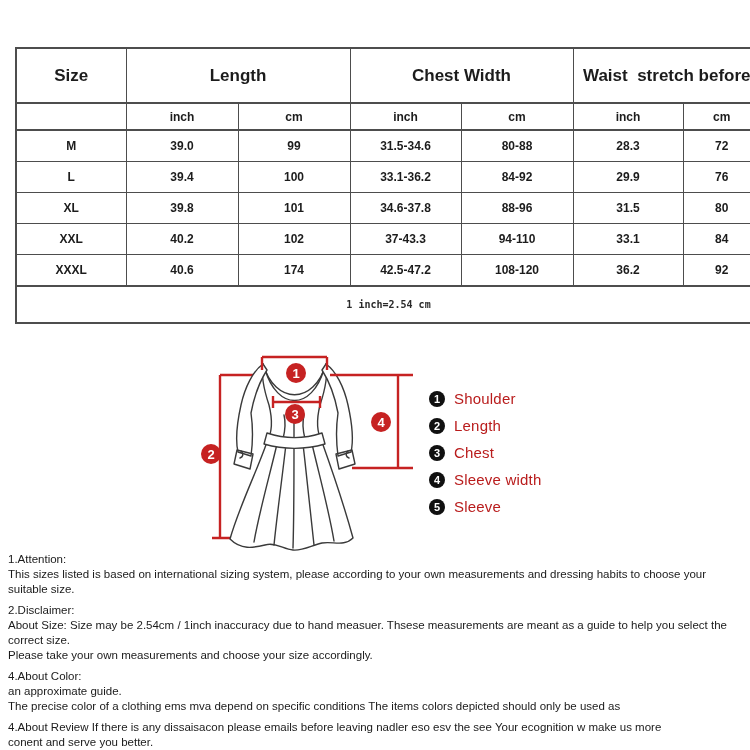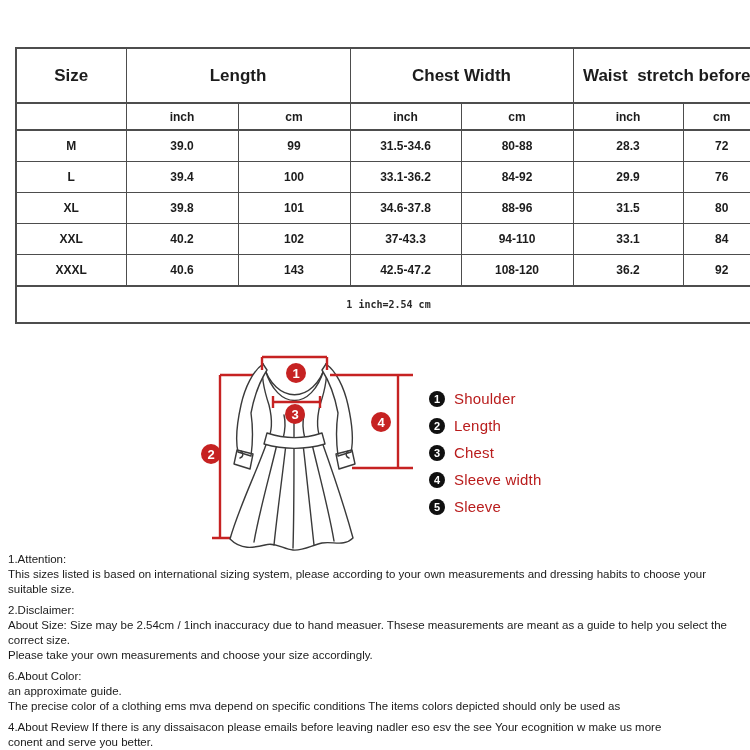--- a/index.html
+++ b/index.html
@@ -100,21 +100,21 @@
         <td>40.2</td>
         <td>102</td>
         <td>37-43.3</td>
         <td>94-110</td>
         <td>33.1</td>
         <td>84</td>
       </tr>
       <tr class="data">
         <td>XXXL</td>
         <td>40.6</td>
-        <td>143</td>
+        <td>174</td>
         <td>42.5-47.2</td>
         <td>108-120</td>
         <td>36.2</td>
         <td>92</td>
       </tr>
       <tr class="note">
         <td colspan="7">1 inch=2.54 cm</td>
       </tr>
     </tbody>
       </table>
@@ -215,21 +215,21 @@
     <div class="para">
       <div>1.Attention:</div>
       <div>This sizes listed is based on international sizing system, please according to your own measurements and dressing habits to choose your suitable size.</div>
     </div>
     <div class="para">
       <div>2.Disclaimer:</div>
       <div>About Size: Size may be 2.54cm / 1inch inaccuracy due to hand measuer. Thsese measurements are meant as a guide to help you select the correct size.</div>
       <div>Please take your own measurements and choose your size accordingly.</div>
     </div>
     <div class="para">
-      <div>6.About Color:</div>
+      <div>4.About Color:</div>
       <div>an approximate guide.</div>
       <div>The precise color of a clothing ems mva depend on specific conditions The items colors depicted should only be used as</div>
     </div>
     <div class="para">
       <div>4.About Review If there is any dissaisacon please emails before leaving nadler eso esv the see Your ecognition w make us more</div>
       <div>conent and serve you better.</div>
     </div>
   </div>
 
 </div>

